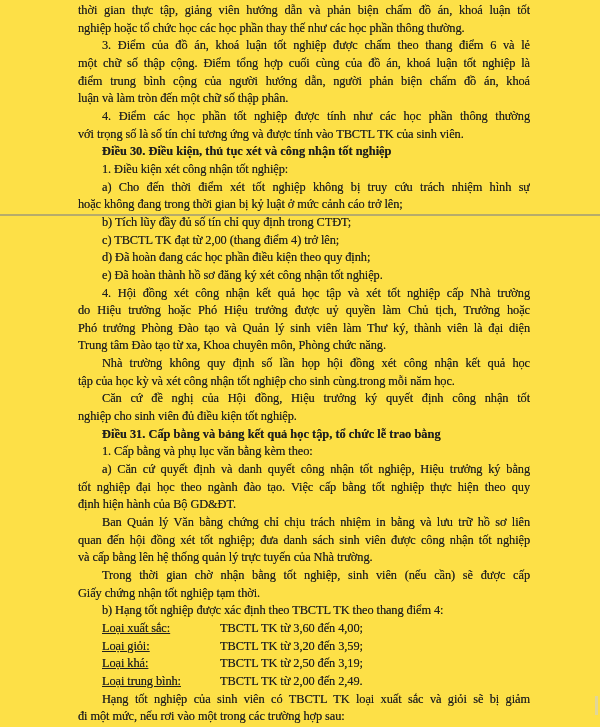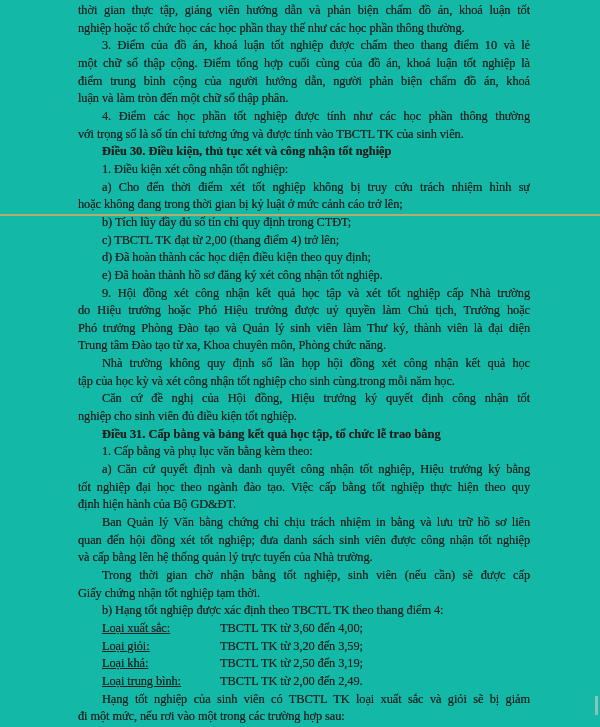--- a/index.html
+++ b/index.html
@@ -4,21 +4,21 @@
 <style>
   html, body { margin: 0; padding: 0; }
   body {
     width: 600px; height: 727px;
     background: #ffffff;
     font-family: "Liberation Serif", "DejaVu Serif", serif;
   }
   .page {
     position: relative;
     width: 600px; height: 727px;
-    background: #14b8a6;
+    background: #fde047;
     overflow: hidden;
   }
   .text-column {
     position: absolute;
     left: 78px; right: 70px; top: 2px;
     color: #1f1f1f;
   }
   .line {
     font-size: 12.4px;
     line-height: 17.66px;
@@ -55,35 +55,35 @@
   }
 </style>
 </head>
 <body>
 
 <div class="page">
   <div class="divider"></div>
   <div class="text-column">
       <div class="line justify">thời gian thực tập, giảng viên hướng dẫn và phản biện chấm đồ án, khoá luận tốt</div>
       <div class="line">nghiệp hoặc tổ chức học các học phần thay thế như các học phần thông thường.</div>
-      <div class="line indent justify">3. Điểm của đồ án, khoá luận tốt nghiệp được chấm theo thang điểm 10 và lẻ</div>
+      <div class="line indent justify">3. Điểm của đồ án, khoá luận tốt nghiệp được chấm theo thang điểm 6 và lẻ</div>
       <div class="line justify">một chữ số thập cộng. Điểm tổng hợp cuối cùng của đồ án, khoá luận tốt nghiệp là</div>
       <div class="line justify">điểm trung bình cộng của người hướng dẫn, người phản biện chấm đồ án, khoá</div>
       <div class="line">luận và làm tròn đến một chữ số thập phân.</div>
       <div class="line indent justify">4. Điểm các học phần tốt nghiệp được tính như các học phần thông thường</div>
       <div class="line">với trọng số là số tín chỉ tương ứng và được tính vào TBCTL TK của sinh viên.</div>
       <div class="line indent bold">Điều 30. Điều kiện, thủ tục xét và công nhận tốt nghiệp</div>
       <div class="line indent">1. Điều kiện xét công nhận tốt nghiệp:</div>
       <div class="line indent justify">a) Cho đến thời điểm xét tốt nghiệp không bị truy cứu trách nhiệm hình sự</div>
       <div class="line">hoặc không đang trong thời gian bị kỷ luật ở mức cảnh cáo trở lên;</div>
       <div class="line indent">b) Tích lũy đầy đủ số tín chỉ quy định trong CTĐT;</div>
       <div class="line indent">c) TBCTL TK đạt từ 2,00 (thang điểm 4) trở lên;</div>
-      <div class="line indent">d) Đã hoàn thành các học diện điều kiện theo quy định;</div>
+      <div class="line indent">d) Đã hoàn đang các học phần điều kiện theo quy định;</div>
       <div class="line indent">e) Đã hoàn thành hồ sơ đăng ký xét công nhận tốt nghiệp.</div>
-      <div class="line indent justify">9. Hội đồng xét công nhận kết quả học tập và xét tốt nghiệp cấp Nhà trường</div>
+      <div class="line indent justify">4. Hội đồng xét công nhận kết quả học tập và xét tốt nghiệp cấp Nhà trường</div>
       <div class="line justify">do Hiệu trưởng hoặc Phó Hiệu trưởng được uỷ quyền làm Chủ tịch, Trưởng hoặc</div>
       <div class="line justify">Phó trưởng Phòng Đào tạo và Quản lý sinh viên làm Thư ký, thành viên là đại diện</div>
       <div class="line">Trung tâm Đào tạo từ xa, Khoa chuyên môn, Phòng chức năng.</div>
       <div class="line indent justify">Nhà trường không quy định số lần họp hội đồng xét công nhận kết quả học</div>
       <div class="line">tập của học kỳ và xét công nhận tốt nghiệp cho sinh cùng.trong mỗi năm học.</div>
       <div class="line indent justify">Căn cứ đề nghị của Hội đồng, Hiệu trưởng ký quyết định công nhận tốt</div>
       <div class="line">nghiệp cho sinh viên đủ điều kiện tốt nghiệp.</div>
       <div class="line indent bold">Điều 31. Cấp bằng và bảng kết quả học tập, tổ chức lễ trao bằng</div>
       <div class="line indent">1. Cấp bằng và phụ lục văn bằng kèm theo:</div>
       <div class="line indent justify">a) Căn cứ quyết định và danh quyết công nhận tốt nghiệp, Hiệu trưởng ký bằng</div>

